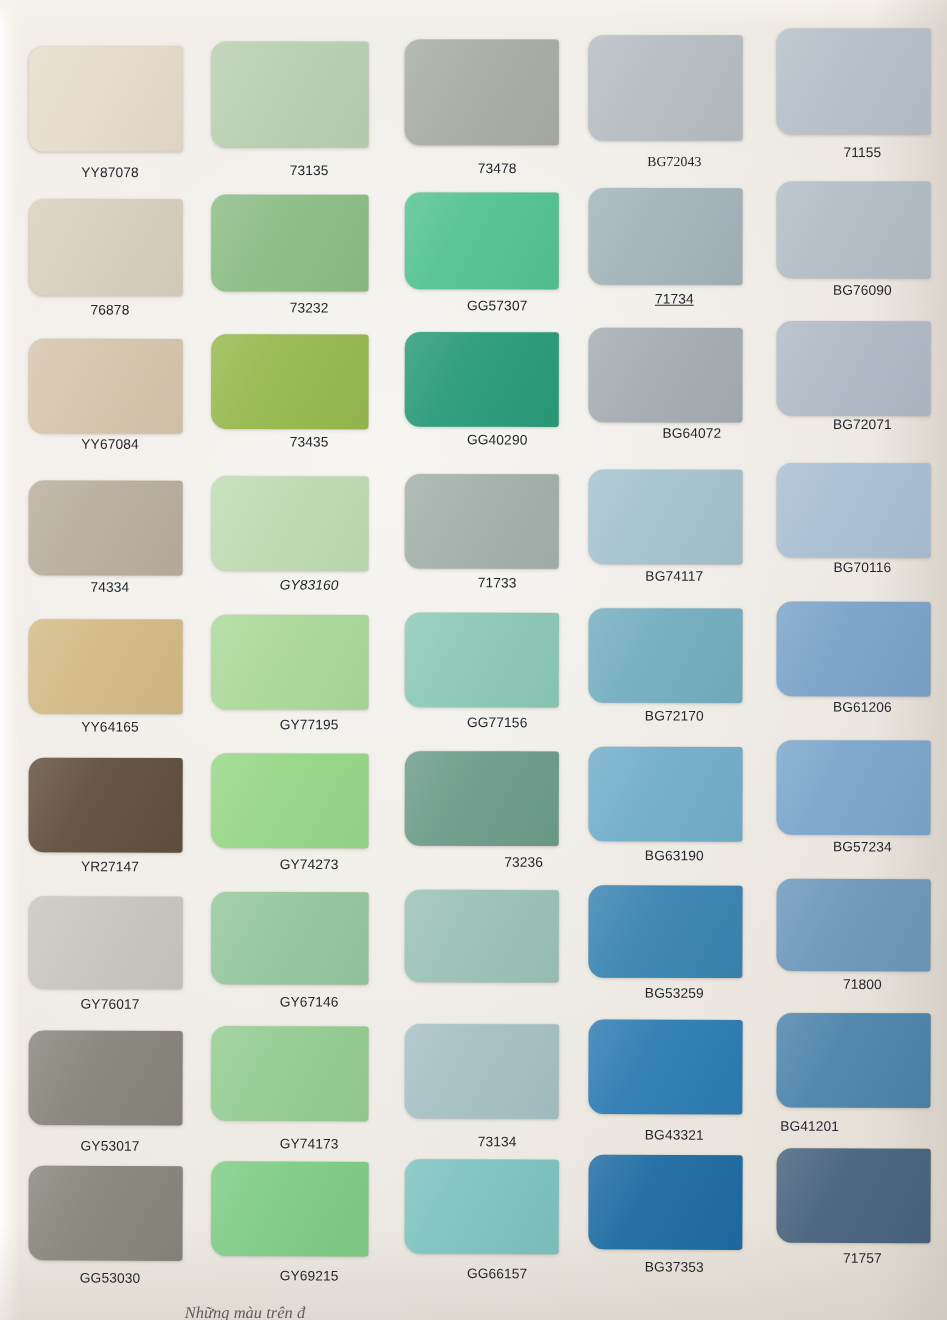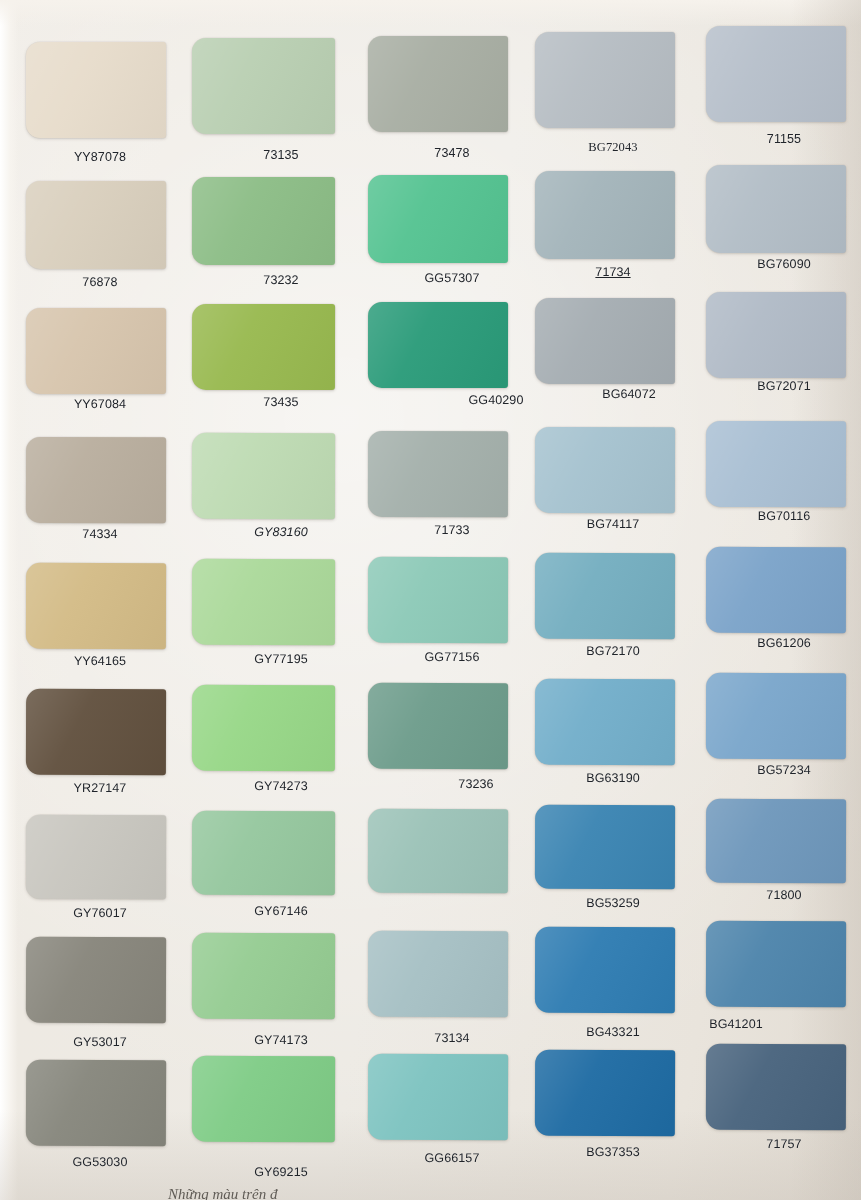--- a/index.html
+++ b/index.html
@@ -175,21 +175,21 @@
         <div class="swatch-chip" style="width: 143px; height: 86px; background: rgb(152, 185, 79);">
           <div class="swatch-gloss"></div>
         </div>
       </div>
       <div class="swatch-label" style="left: 281px; top: 395px; transform: translateX(-50%) rotate(0.1deg);">73435</div>
       <div class="swatch-cell" style="left: 368px; top: 302px; width: 140px; height: 86px; transform: rotate(0.1deg);">
         <div class="swatch-chip" style="width: 140px; height: 86px; background: rgb(42, 155, 121);">
           <div class="swatch-gloss"></div>
         </div>
       </div>
-      <div class="swatch-label" style="left: 452px; top: 393px; transform: translateX(-50%) rotate(0.1deg); margin-left: 44px;">GG40290</div>
+      <div class="swatch-label" style="left: 452px; top: 393px; transform: translateX(-50%) rotate(0.1deg);">GG40290</div>
       <div class="swatch-cell" style="left: 535px; top: 298px; width: 140px; height: 86px; transform: rotate(0.1deg);">
         <div class="swatch-chip" style="width: 140px; height: 86px; background: rgb(165, 173, 178);">
           <div class="swatch-gloss"></div>
         </div>
       </div>
       <div class="swatch-label" style="left: 613px; top: 387px; transform: translateX(-50%) rotate(0.1deg); margin-left: 16px;">BG64072</div>
       <div class="swatch-cell" style="left: 706px; top: 292px; width: 140px; height: 86px; transform: rotate(0.1deg);">
         <div class="swatch-chip" style="width: 140px; height: 86px; background: rgb(176, 186, 198);">
           <div class="swatch-gloss"></div>
         </div>
@@ -349,21 +349,21 @@
         <div class="swatch-chip" style="width: 140px; height: 86px; background: rgb(134, 134, 124);">
           <div class="swatch-gloss"></div>
         </div>
       </div>
       <div class="swatch-label" style="left: 100px; top: 1155px; transform: translateX(-50%) rotate(0.225deg);">GG53030</div>
       <div class="swatch-cell" style="left: 192px; top: 1056px; width: 143px; height: 86px; transform: rotate(0.225deg);">
         <div class="swatch-chip" style="width: 143px; height: 86px; background: rgb(127, 204, 134);">
           <div class="swatch-gloss"></div>
         </div>
       </div>
-      <div class="swatch-label" style="left: 281px; top: 1153px; transform: translateX(-50%) rotate(0.225deg); margin-top: 12px;">GY69215</div>
+      <div class="swatch-label" style="left: 281px; top: 1153px; transform: translateX(-50%) rotate(0.225deg);">GY69215</div>
       <div class="swatch-cell" style="left: 368px; top: 1054px; width: 140px; height: 86px; transform: rotate(0.225deg);">
         <div class="swatch-chip" style="width: 140px; height: 86px; background: rgb(125, 195, 192);">
           <div class="swatch-gloss"></div>
         </div>
       </div>
       <div class="swatch-label" style="left: 452px; top: 1151px; transform: translateX(-50%) rotate(0.225deg);">GG66157</div>
       <div class="swatch-cell" style="left: 535px; top: 1050px; width: 140px; height: 86px; transform: rotate(0.225deg);">
         <div class="swatch-chip" style="width: 140px; height: 86px; background: rgb(30, 107, 163);">
           <div class="swatch-gloss"></div>
         </div>

